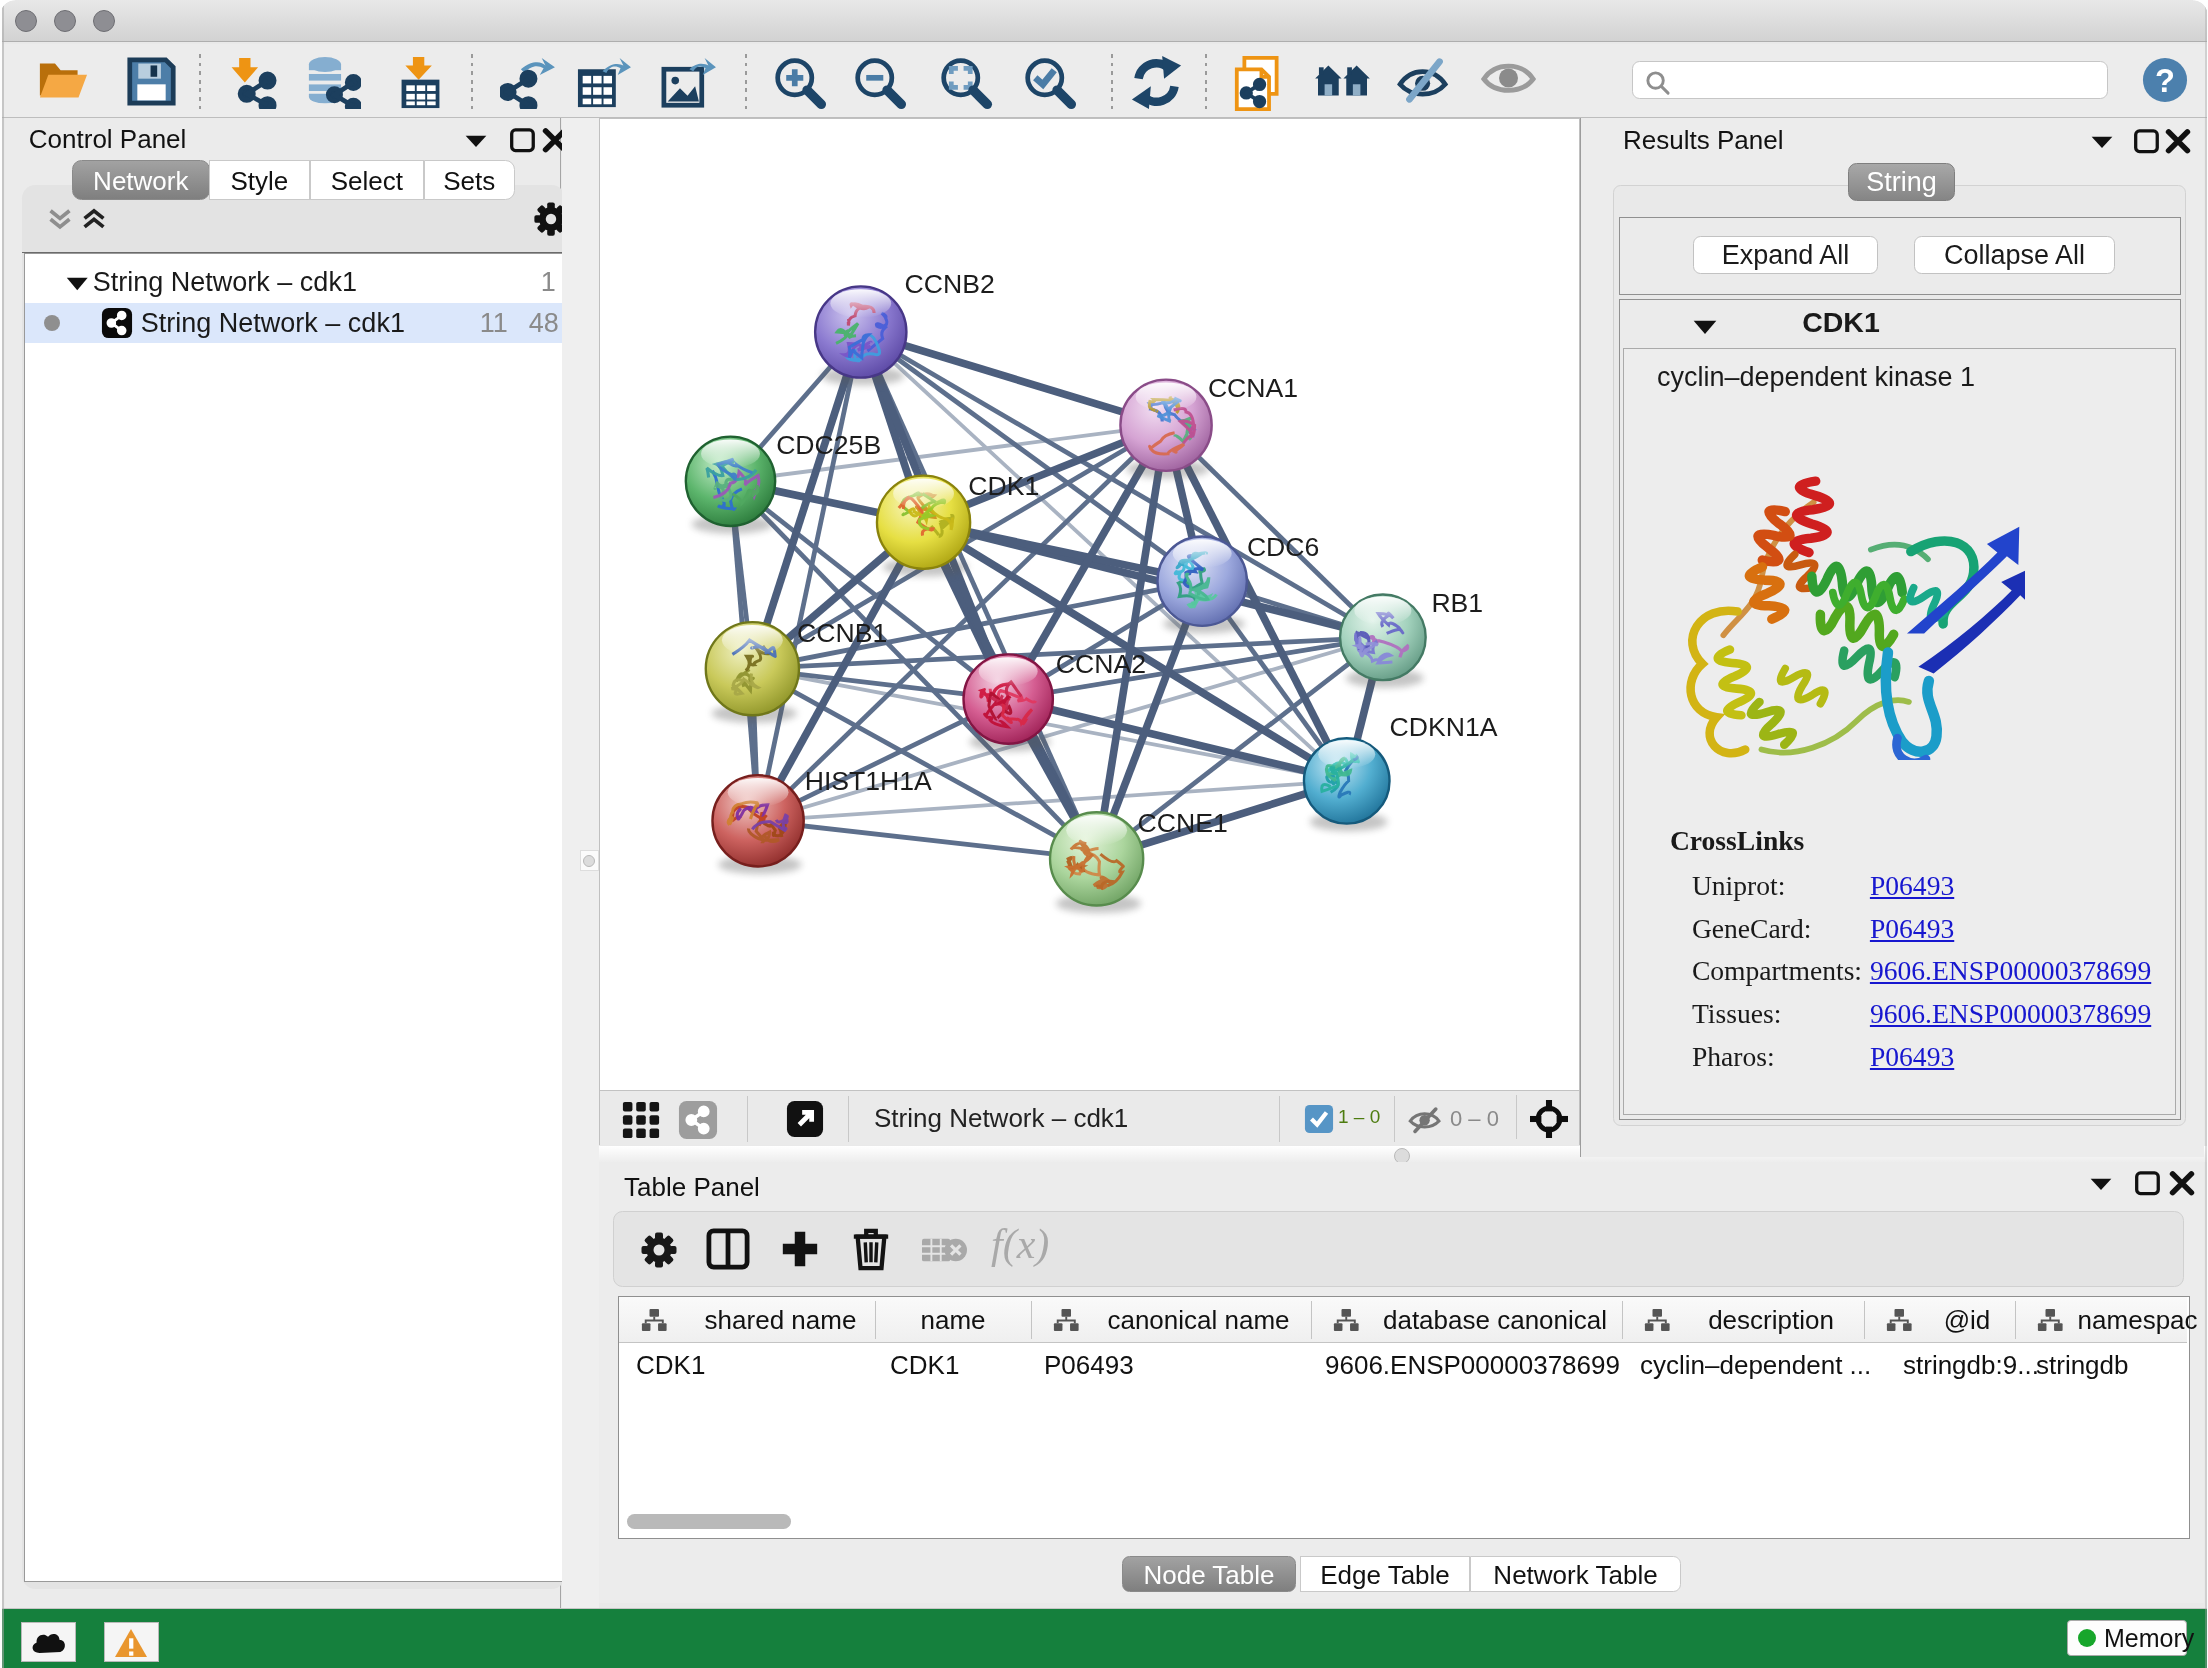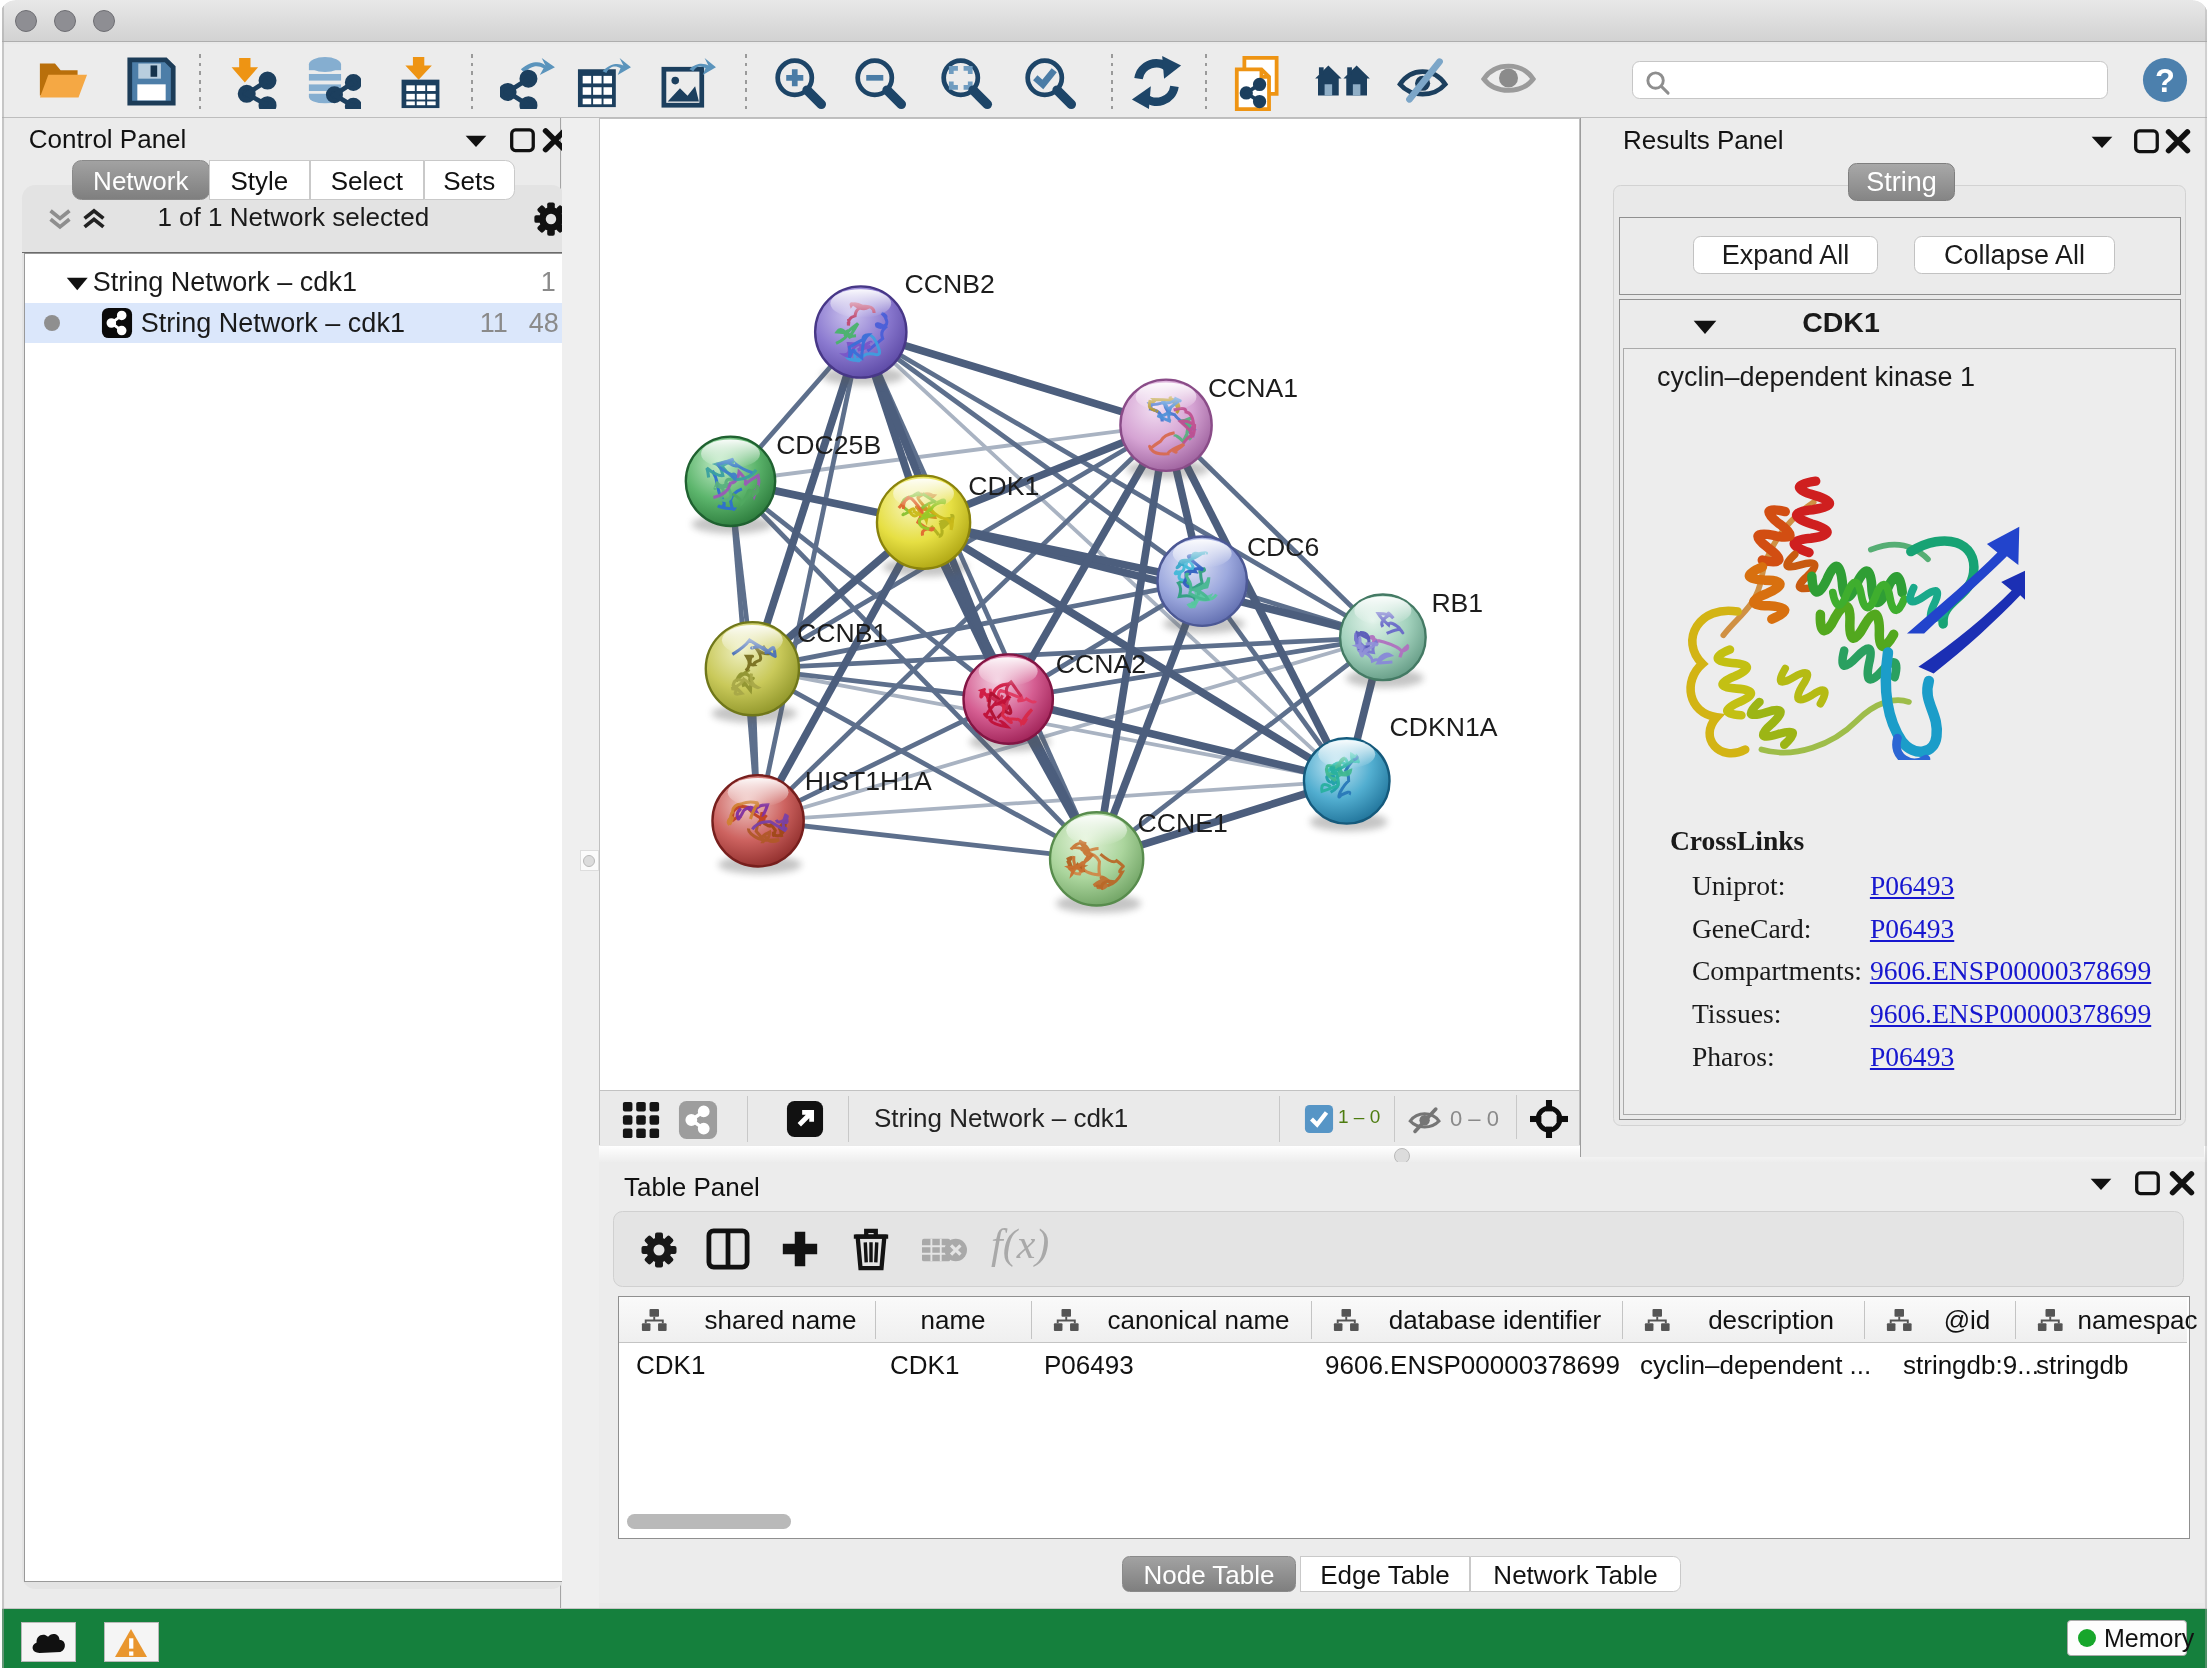--- a/index.html
+++ b/index.html
@@ -241,21 +241,20 @@
           <path d="M8 5 L18 13 L28 5"></path>
           <path d="M8 14 L18 22 L28 14"></path>
         </g>
       </svg>
     <svg class="abs" style="left:55px;top:21px" width="34" height="28.5" viewBox="0 0 36 30">
         <g fill="none" stroke="#222" stroke-width="4">
           <path d="M8 13 L18 5 L28 13"></path>
           <path d="M8 22 L18 14 L28 22"></path>
         </g>
       </svg>
-    <div class="abs" style="left:0;top:17px;width:543px;text-align:center;font-size:26px;">1 of 1 Network selected</div>
     <svg class="abs" style="left:510px;top:15px" width="38" height="38" viewBox="0 0 40 40">
       <g fill="#111">
           <circle cx="20" cy="20" r="12.5"></circle>
       <g>
             <rect x="16" y="2.5" width="8" height="7" rx="2"></rect>
             <rect x="16" y="30.5" width="8" height="7" rx="2"></rect>
             <rect x="2.5" y="16" width="7" height="8" rx="2"></rect>
             <rect x="30.5" y="16" width="7" height="8" rx="2"></rect>
       <g transform="rotate(45 20 20)">
               <rect x="16" y="2.5" width="8" height="7" rx="2"></rect>
@@ -772,21 +771,21 @@
       </svg>
     <div class="abs th" style="left:467px;top:7.6px;width:225px;">canonical name</div>
     <svg class="abs ticon" style="left:713px;top:9.5px" width="28.5" height="27" viewBox="0 0 30 28">
         <g fill="#555">
           <rect x="10" y="2" width="10" height="8" rx="1"></rect>
           <rect x="2" y="17" width="9" height="8" rx="1"></rect>
           <rect x="19" y="17" width="9" height="8" rx="1"></rect>
         </g>
         <path d="M15 10 L15 14 M6 17 L6 14 L24 14 L24 17" stroke="#555" stroke-width="2" fill="none"></path>
       </svg>
-    <div class="abs th" style="left:748px;top:7.6px;width:256px;">database identifier</div>
+    <div class="abs th" style="left:748px;top:7.6px;width:256px;">database canonical</div>
     <svg class="abs ticon" style="left:1024px;top:9.5px" width="28.5" height="27" viewBox="0 0 30 28">
         <g fill="#555">
           <rect x="10" y="2" width="10" height="8" rx="1"></rect>
           <rect x="2" y="17" width="9" height="8" rx="1"></rect>
           <rect x="19" y="17" width="9" height="8" rx="1"></rect>
         </g>
         <path d="M15 10 L15 14 M6 17 L6 14 L24 14 L24 17" stroke="#555" stroke-width="2" fill="none"></path>
       </svg>
     <div class="abs th" style="left:1059px;top:7.6px;width:186px;">description</div>
     <svg class="abs ticon" style="left:1266px;top:9.5px" width="28.5" height="27" viewBox="0 0 30 28">

